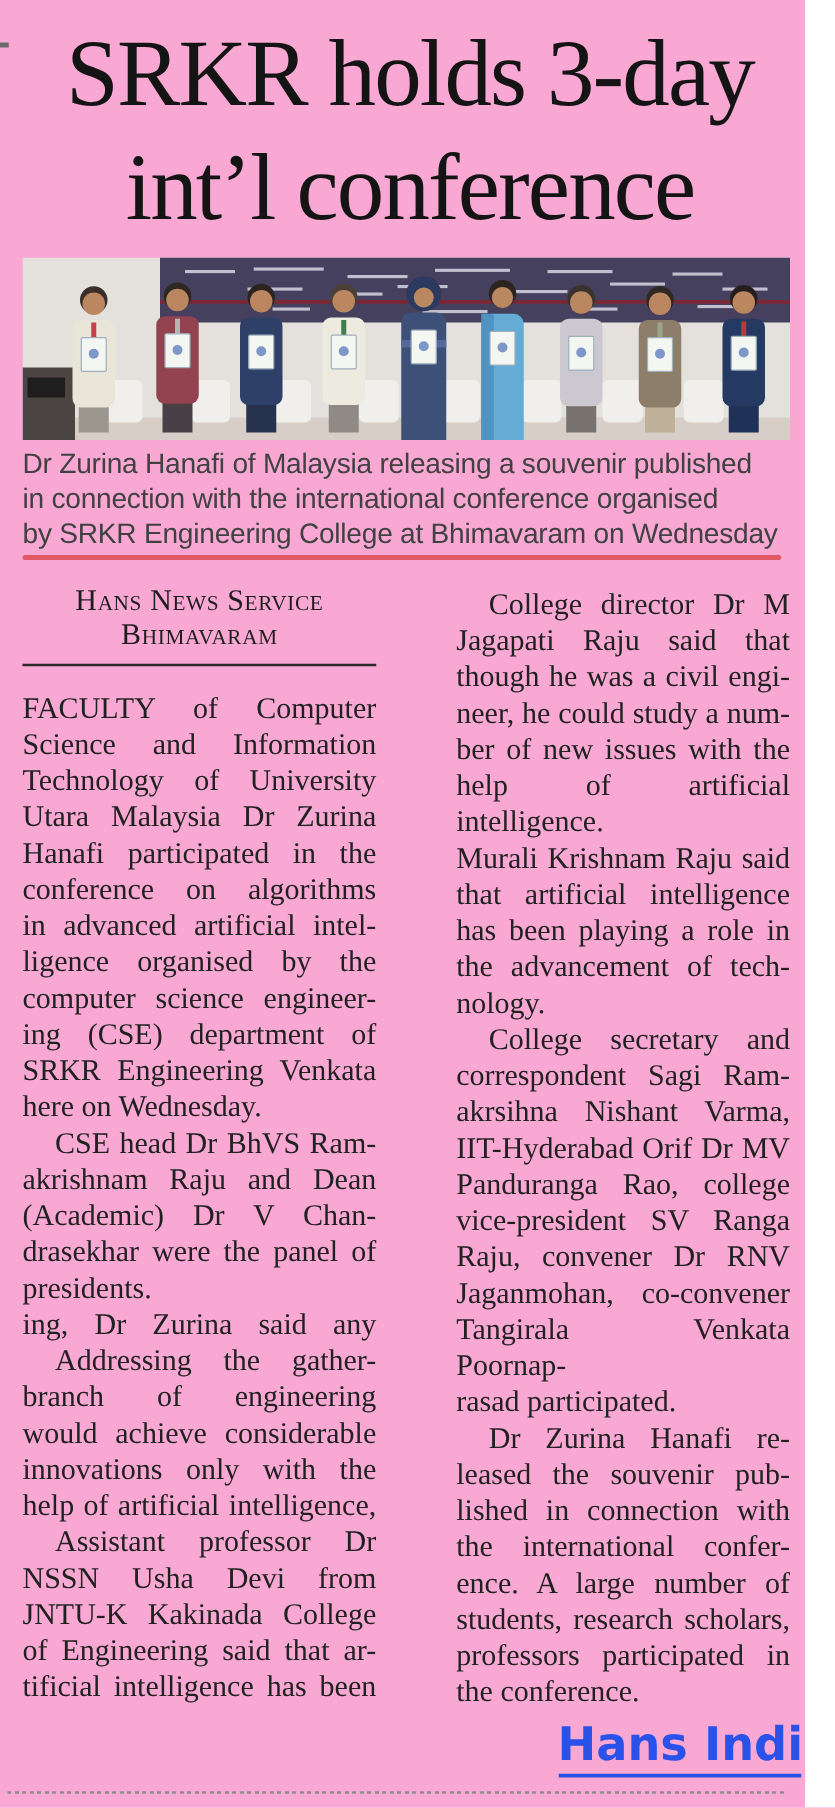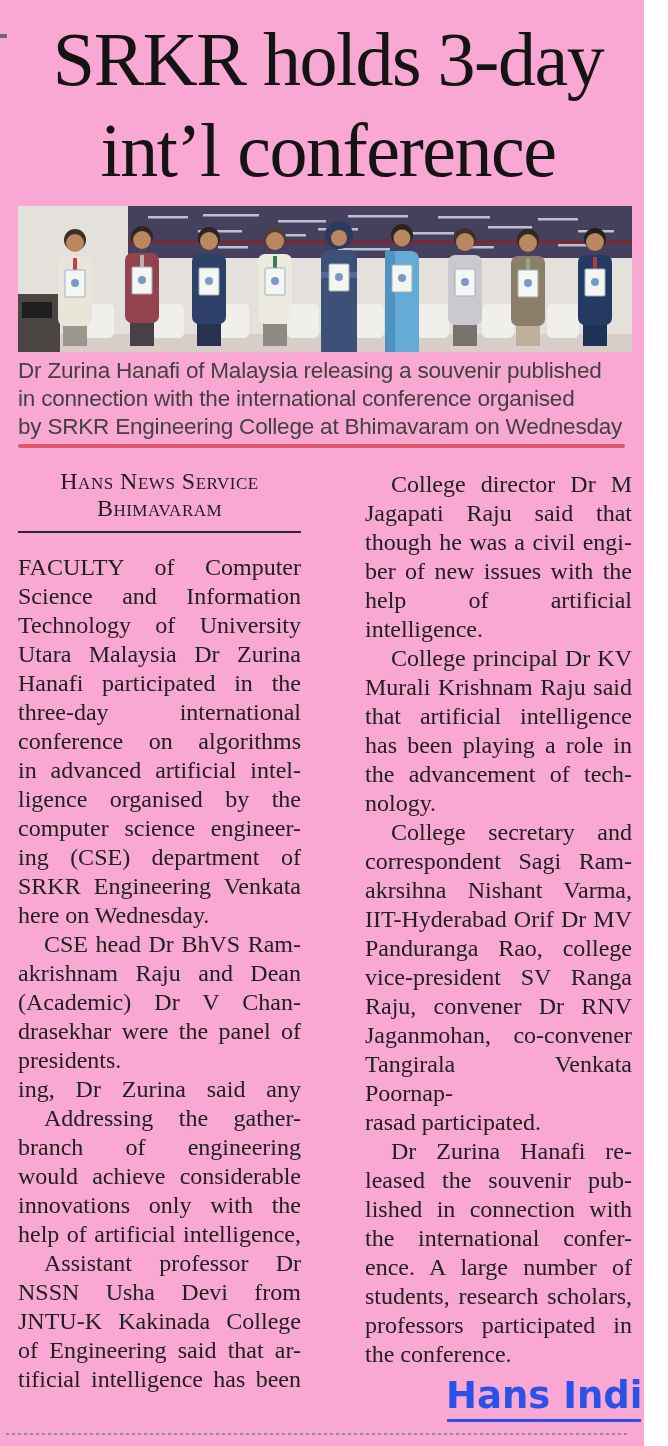--- a/index.html
+++ b/index.html
@@ -198,21 +198,20 @@
         <div class="bl">Bhimavaram</div>
         <div class="byline-rule"></div>
       </div>
       <div class="body-text" id="left-col-body">
           <div class="para">
             <div class="bline">FACULTY of Computer</div>
             <div class="bline">Science and Information</div>
             <div class="bline">Technology of University</div>
             <div class="bline">Utara Malaysia Dr Zurina</div>
             <div class="bline">Hanafi participated in the</div>
-            <div class="bline">three-day international</div>
             <div class="bline">conference on algorithms</div>
             <div class="bline">in advanced artificial intel-</div>
             <div class="bline">ligence organised by the</div>
             <div class="bline">computer science engineer-</div>
             <div class="bline">ing (CSE) department of</div>
             <div class="bline">SRKR Engineering Venkata</div>
             <div class="bline lastline">here on Wednesday.</div>
           </div>
           <div class="para">
             <div class="bline indent">CSE head Dr BhVS Ram-</div>
@@ -237,25 +236,25 @@
             <div class="bline">tificial intelligence has been</div>
           </div>
         </div>
     </div>
     <div class="col right">
       <div class="body-text" id="right-col-body">
           <div class="para">
             <div class="bline indent">College director Dr M</div>
             <div class="bline">Jagapati Raju said that</div>
             <div class="bline">though he was a civil engi-</div>
+            <div class="bline">neer, he could study a num-</div>
             <div class="bline">ber of new issues with the</div>
             <div class="bline lastline">help of artificial intelligence.</div>
           </div>
           <div class="para">
-            <div class="bline indent">College principal Dr KV</div>
             <div class="bline">Murali Krishnam Raju said</div>
             <div class="bline">that artificial intelligence</div>
             <div class="bline">has been playing a role in</div>
             <div class="bline">the advancement of tech-</div>
             <div class="bline lastline">nology.</div>
           </div>
           <div class="para">
             <div class="bline indent">College secretary and</div>
             <div class="bline">correspondent Sagi Ram-</div>
             <div class="bline">akrsihna Nishant Varma,</div>

